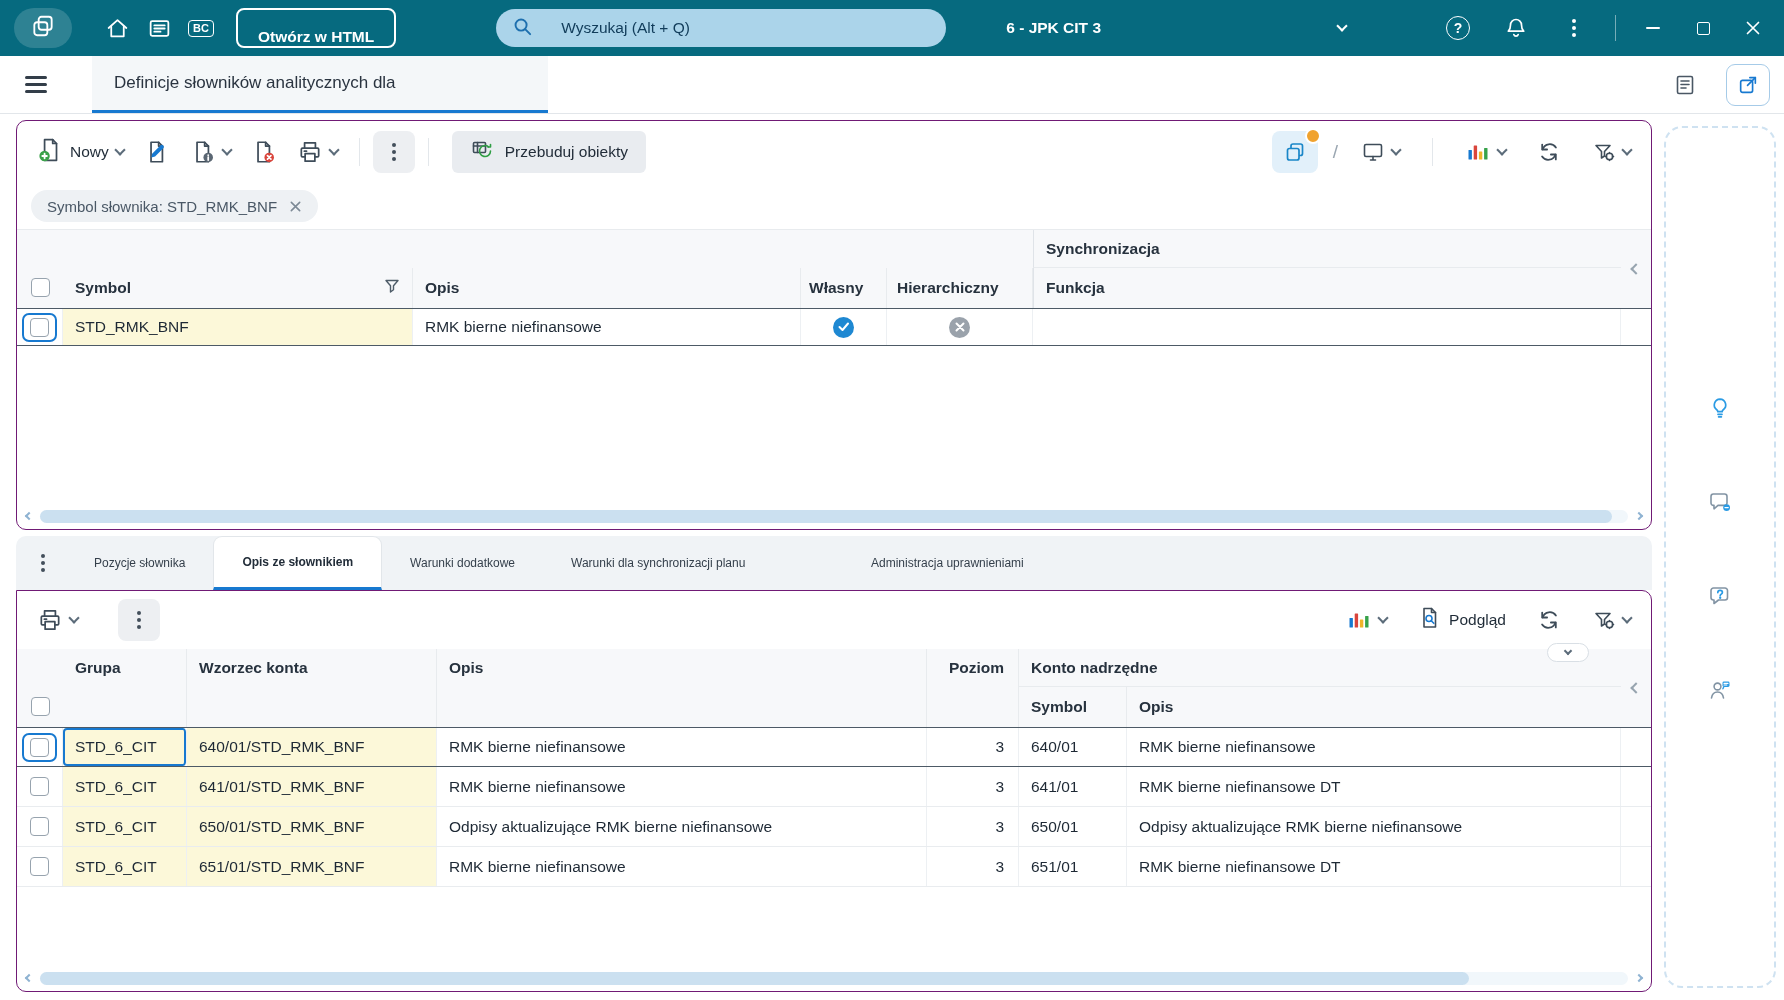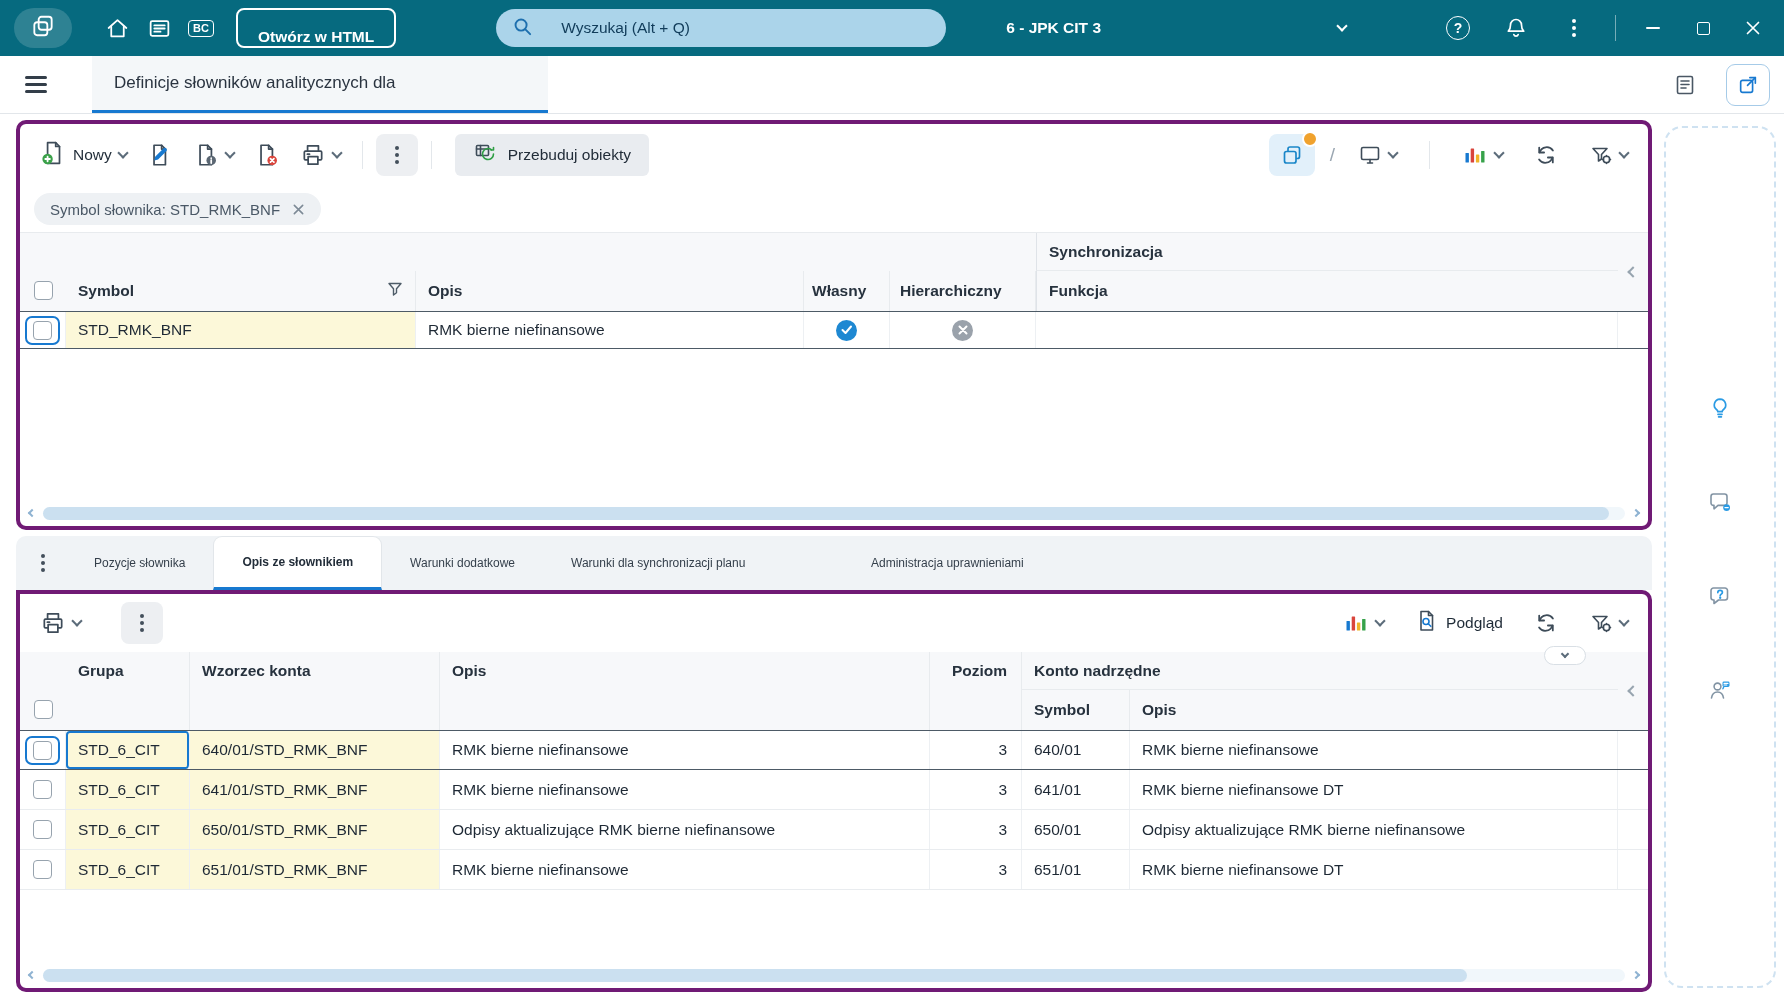--- a/index.html
+++ b/index.html
@@ -52,21 +52,21 @@
   .main-tab::after{content:"";position:absolute;top:0;right:0;bottom:0;width:110px;
                    background:linear-gradient(90deg,rgba(244,247,249,0),#f4f7f9 80%);}
   .tabrow-right{margin-left:auto;display:flex;align-items:center;gap:20px;}
   .flat-ic{background:none;border:none;width:42px;height:42px;display:flex;align-items:center;justify-content:center;cursor:pointer;}
   .share-btn{width:44px;height:42px;border:1.5px solid #a6cbe8;border-radius:9px;background:#fff;display:flex;
              align-items:center;justify-content:center;cursor:pointer;}
 
   
   .body-row{display:flex;height:886px;}
   .main-col{width:1652px;padding:6px 0 8px 16px;display:flex;flex-direction:column;}
-  .card{background:#fff;border:4px solid #701a75;}
+  .card{background:#fff;border:1px solid #701a75;}
   .upper-card{height:410px;border-radius:10px;display:flex;flex-direction:column;overflow:hidden;}
   .lower-card{flex:1;border-radius:0 10px 10px 10px;position:relative;display:flex;flex-direction:column;overflow:hidden;}
 
   
   .toolbar{height:62px;display:flex;align-items:center;padding:0 12px;gap:4px;}
   .toolbar2{height:58px;display:flex;align-items:center;padding:0 12px;gap:4px;}
   .icon-btn{height:42px;display:flex;align-items:center;gap:7px;background:none;border:none;padding:0 8px;
             font-family:inherit;font-size:15.5px;color:#1f2b37;cursor:pointer;}
   .gray-btn{height:42px;background:#e9ecf0;border:none;border-radius:6px;padding:0 18px;display:flex;align-items:center;
             gap:11px;font-family:inherit;font-size:15.5px;color:#222d39;cursor:pointer;}

